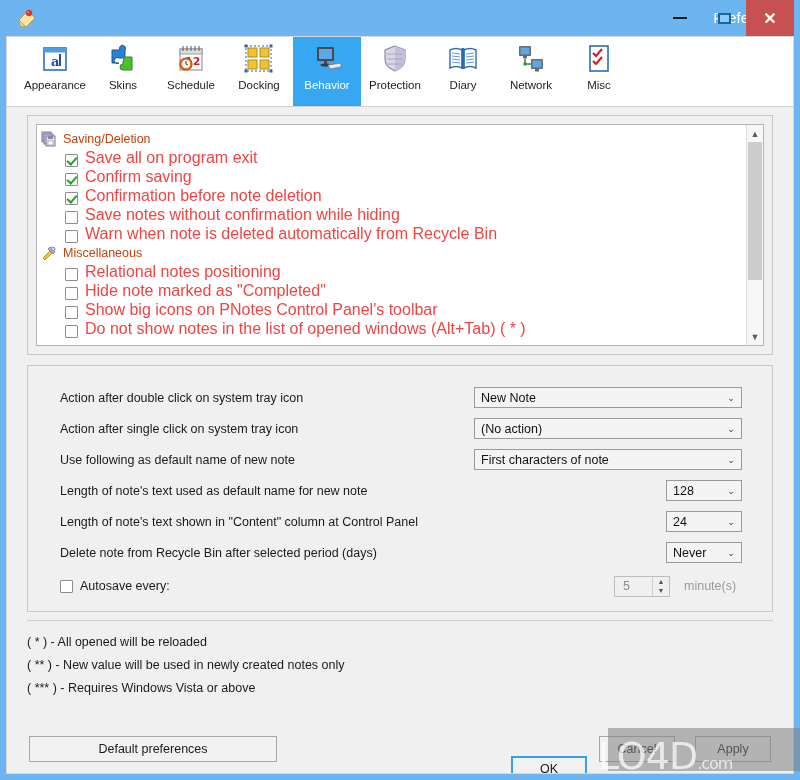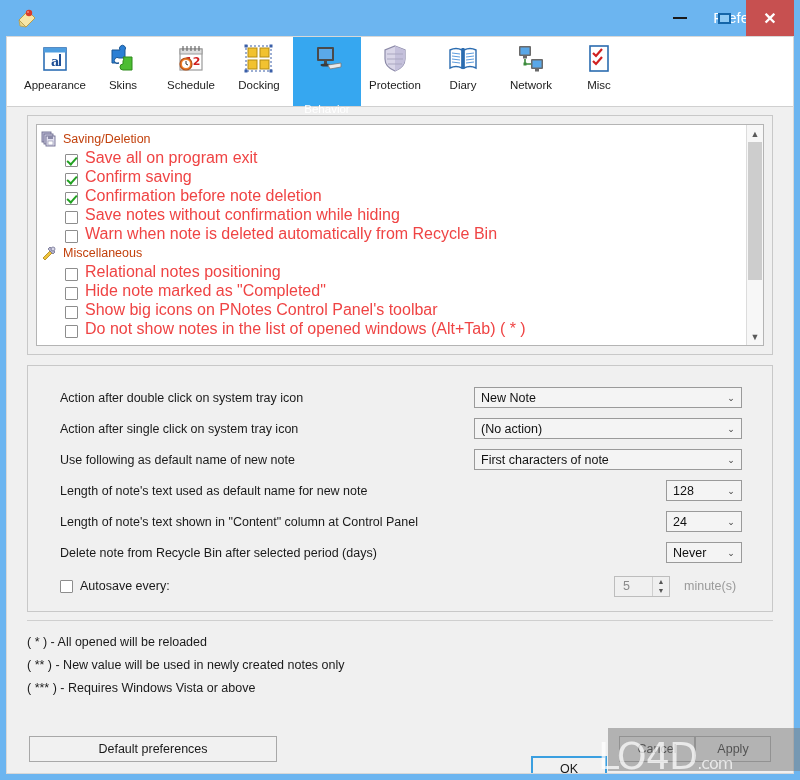--- a/index.html
+++ b/index.html
@@ -60,21 +60,21 @@
     height: 70px; flex: none; background: #ffffff;
     display: flex; align-items: stretch;
     border-bottom: 1px solid #d0d0d0;
     padding-left: 14px;
   }
   .tab {
     width: 68px; display: flex; flex-direction: column;
     align-items: center; justify-content: flex-start;
     padding-top: 5px; cursor: default;
   }
-  .tab.active { background: #36a7f0; gap: 24px; }
+  .tab.active { background: #36a7f0; }
   .tab .tab-label {
     font-size: 11.5px; color: #222; margin-top: 3px; white-space: nowrap;
   }
   .tab.active .tab-label { color: #ffffff; }
   .ticon { width: 34px; height: 34px; position: relative; }
 
   
   .panel {
     background: #f0f0f0;
     border: 1px solid #c8c8c8;
@@ -190,21 +190,21 @@
   }
   .btn {
     height: 26px; background: #f1f1f1;
     border: 1px solid #a8a8a8;
     display: flex; align-items: center; justify-content: center;
     font-size: 12.5px; color: #1a1a1a;
   }
   .btn.defprefs { width: 248px; }
   .btn.ok { width: 76px; border: 2px solid #3a9fe0; background: #f1f1f1; margin-left: auto; margin-top: 40px; }
   .btn.cancel { width: 76px; margin-left: 12px; }
-  .btn.apply { width: 76px; margin-left: 0; }
+  .btn.apply { width: 76px; margin-left: 20px; }
 
   
   .watermark {
     position: absolute; right: 0; bottom: 0;
     width: 210px; height: 90px;
     pointer-events: none; z-index: 50;
   }
   .wm-plate {
     position: absolute; left: 18px; top: 38px; right: 0; bottom: 9px;
     background: rgba(128,128,128,0.55);

